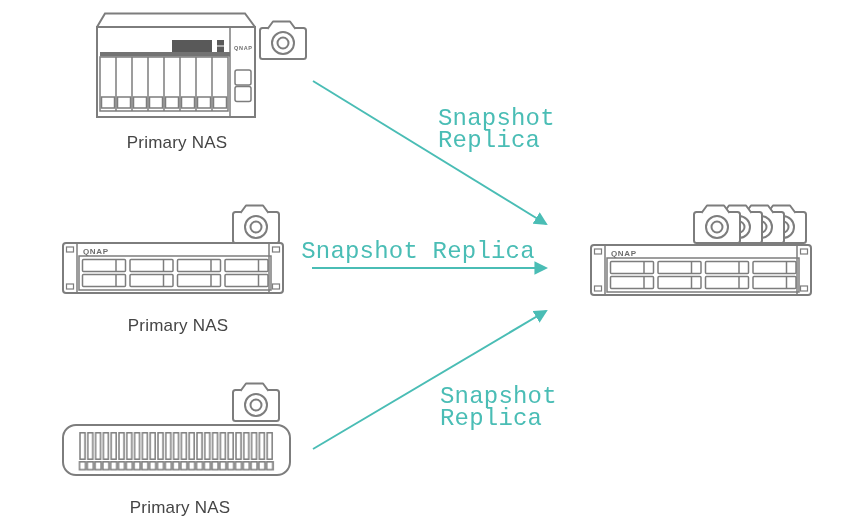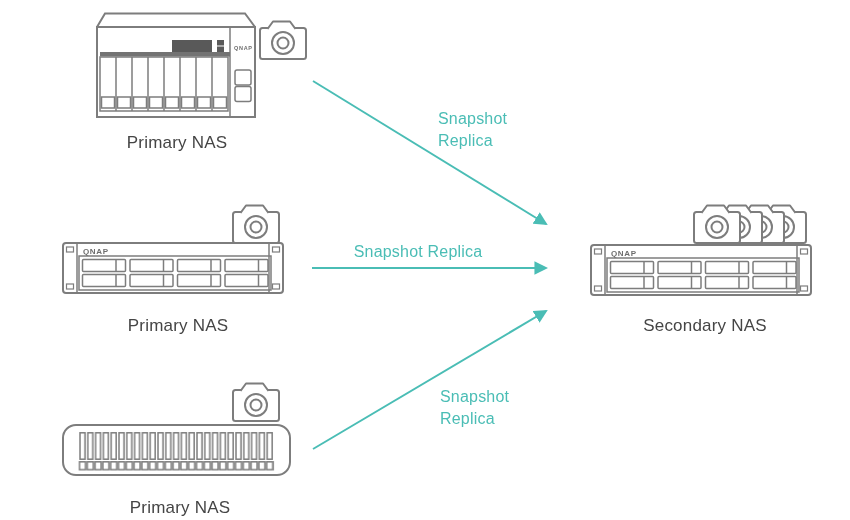--- a/index.html
+++ b/index.html
@@ -7,21 +7,21 @@
     position:relative;width:850px;height:520px;background:#ffffff;overflow:hidden;
     font-family:"Liberation Sans", sans-serif;
   }
   .stage svg{position:absolute;left:0;top:0;}
   .txt{position:absolute;white-space:pre-line;}
   .device-label{
     color:#454545;font-size:17px;line-height:20px;transform:translateX(-50%);
     white-space:nowrap;letter-spacing:0.2px;margin-top:10px;
   }
   .arrow-label{
-    color:#4abdb5;font-size:16px;line-height:22px;letter-spacing:0.2px;
+    color:#4abdb5;font-size:24px;line-height:22px;letter-spacing:0.2px;font-family:Liberation Mono, monospace;
   }
   .arrow-label.center{transform:translateX(-50%);white-space:nowrap;}
 </style>
 </head>
 <body>
 
 <div class="stage">
 
   <svg width="850" height="520" viewBox="0 0 850 520">
     <defs>
@@ -151,14 +151,13 @@
 
   <div class="txt arrow-label" style="left:438px;top:108px">Snapshot
 Replica</div>
   <div class="txt arrow-label center" style="left:418px;top:241px">Snapshot Replica</div>
   <div class="txt arrow-label" style="left:440px;top:386px">Snapshot
 Replica</div>
 
   <div class="txt device-label" style="left:177px;top:123px">Primary NAS</div>
   <div class="txt device-label" style="left:178px;top:306px">Primary NAS</div>
   <div class="txt device-label" style="left:180px;top:488px">Primary NAS</div>
-  <div class="txt device-label" style="left:705px;top:306px">Secondary NAS</div>
 </div>
 
 </body></html>

